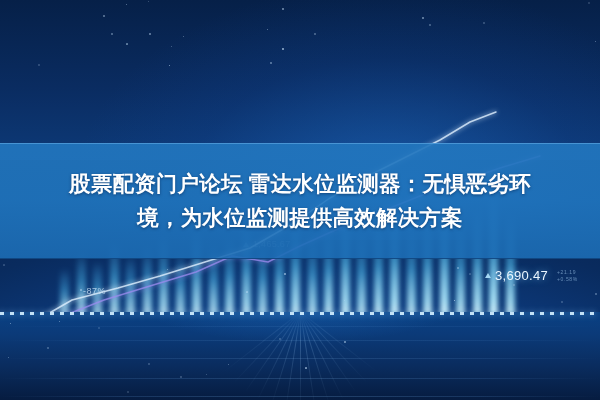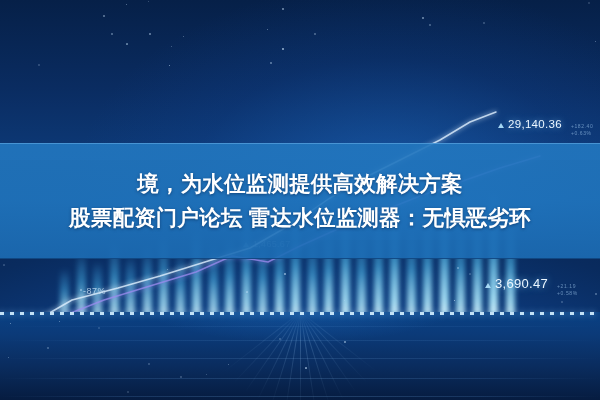--- a/index.html
+++ b/index.html
@@ -101,21 +101,21 @@
     width:0;height:0;margin-right:4px;
     border-left:3px solid transparent;border-right:3px solid transparent;
     border-bottom:5px solid rgba(180,230,255,.9);
   }
   .ticker .val{color:#eaf6ff;font-size:11px;letter-spacing:.3px;}
   .ticker .sub{margin-left:9px;display:flex;flex-direction:column;gap:2px;}
   .ticker .sub span{font-size:5px;color:rgba(175,215,250,.55);letter-spacing:.6px;line-height:1;}
 
   .t-main{top:118px;left:498px;}
   .t-main .val{font-size:11.5px;text-shadow:0 0 6px rgba(130,200,255,.7);}
-  .t-second{top:276px;left:485px;}
+  .t-second{top:268px;left:485px;align-items:center;}
   .t-second .val{font-size:13px;font-weight:500;text-shadow:0 0 7px rgba(130,205,255,.75);}
   .t-faint{top:239px;left:243px;opacity:.30;}
   .t-faint .val{font-size:9px;}
   .t-pct{position:absolute;top:286px;left:83px;font-size:9px;color:rgba(215,238,255,.72);letter-spacing:.5px;}
 
   
   .headline{
     position:absolute;left:0;top:143px;width:600px;height:116px;
     display:flex;flex-direction:column;align-items:center;justify-content:center;
     padding:0 14px;
@@ -259,40 +259,32 @@
       <div class="dot" style="width: 2.2px; height: 2.2px; left: 314px; top: 33px; opacity: 0.38;"></div>
     </div>
 
   <div class="ticker t-faint">
     <span class="caret"></span>
     <span class="val">1,465.67</span>
   </div>
 
   <div class="t-pct">-87%</div>
 
-  <div class="ticker t-main">
-    <span class="caret"></span>
-    <span class="val">29,140.36</span>
-    <span class="sub">
-      <span>+182.40</span>
-      <span>+0.63%</span>
-    </span>
-  </div>
 
   <div class="band"></div>
   <div class="band-top"></div>
   <div class="band-bot"></div>
 
   <div class="ticker t-second">
     <span class="caret"></span>
     <span class="val">3,690.47</span>
     <span class="sub">
       <span>+21.19</span>
       <span>+0.58%</span>
     </span>
   </div>
 
   <div class="headline">
+    <div class="ln">股票配资门户论坛 雷达水位监测器：无惧恶劣环</div>
     <div class="ln">境，为水位监测提供高效解决方案</div>
-    <div class="ln">股票配资门户论坛 雷达水位监测器：无惧恶劣环</div>
   </div>
 
 </div>
 
 </body></html>

